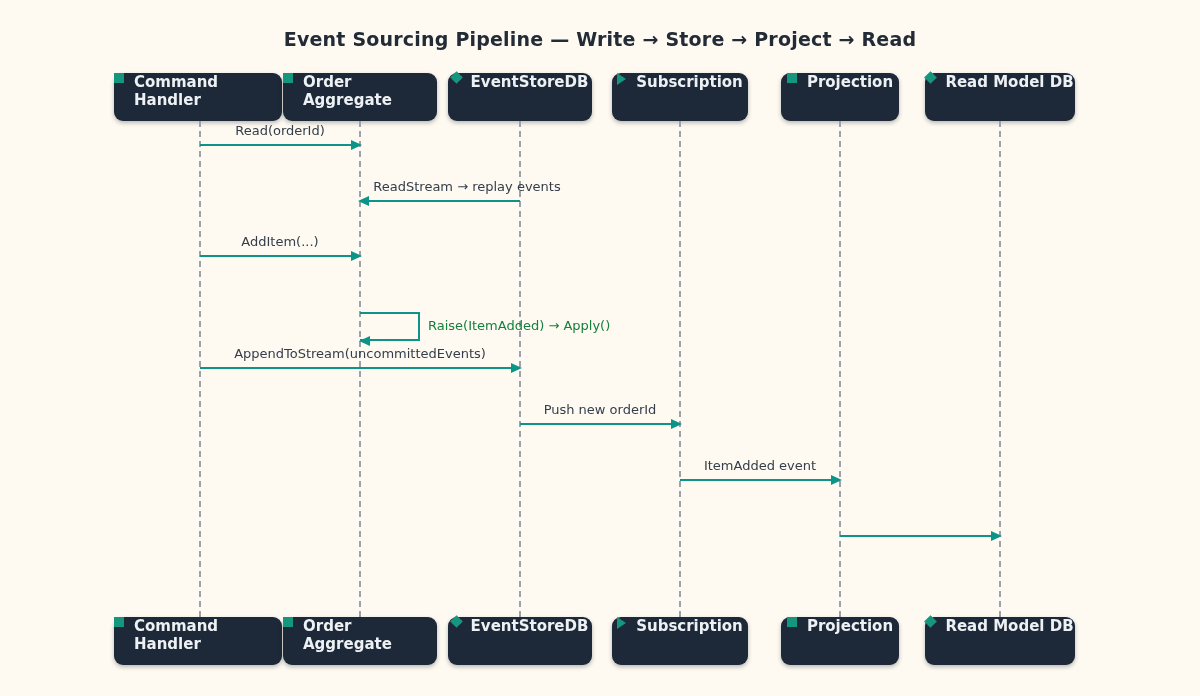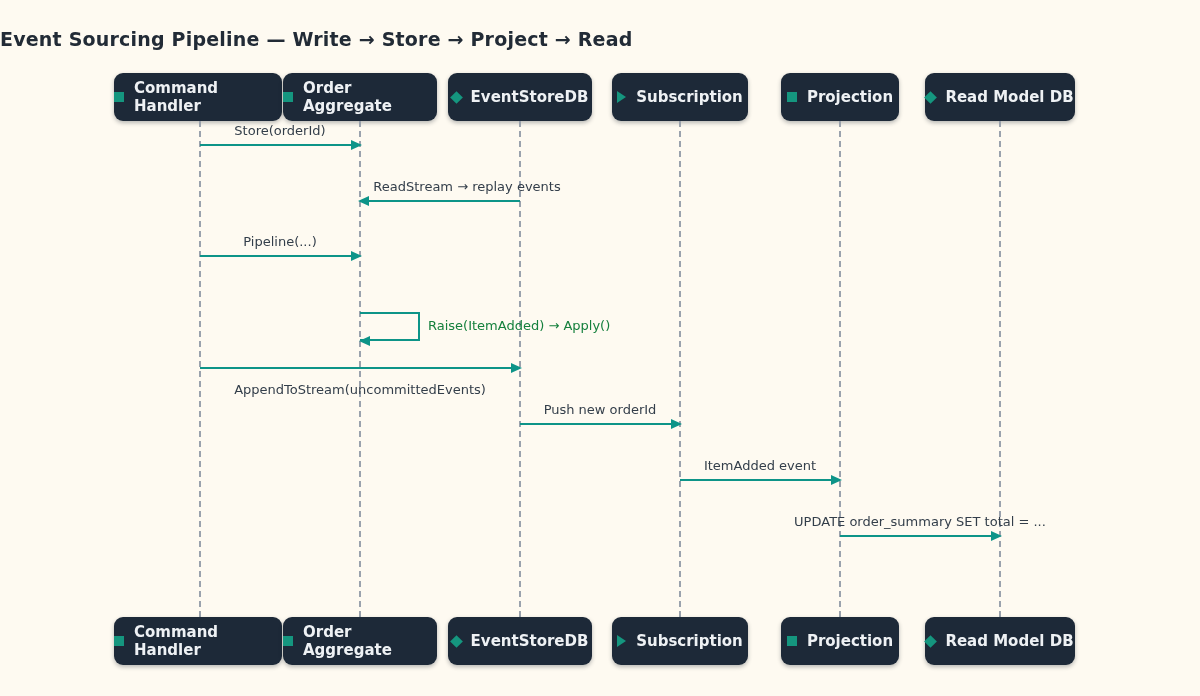--- a/index.html
+++ b/index.html
@@ -3,26 +3,26 @@
 <meta charset="utf-8">
 <style>
   html,body { margin:0; padding:0; }
   .stage {
     position:relative; width:1200px; height:696px;
     background:#fefaf1; overflow:hidden;
     font-family:"DejaVu Sans", sans-serif;
   }
   .title {
     position:absolute; top:28px; left:0; width:1200px;
-    font-weight:bold; font-size:19px;
+    text-align:center; font-weight:bold; font-size:19px;
     color:#222b36; letter-spacing:0.2px;
   }
   .actor {
     position:absolute; height:48px; background:#1d2938;
-    border-radius:9px; display:flex; align-items:center; justify-content:center;
+    border-radius:9px; display:flex; align-items:flex-start; justify-content:center;
     gap:10px; box-shadow:0 2px 4px rgba(20,30,40,0.30);
     color:#eef1f4; font-weight:bold; font-size:15px; box-sizing:border-box;
   }
   .ic-square   { width:10px; height:10px; background:#15967f; flex:0 0 auto; }
   .ic-diamond  { width:9px;  height:9px;  background:#15967f; transform:rotate(45deg); flex:0 0 auto; }
   .ic-triangle { width:0; height:0; border-top:6px solid transparent;
                  border-bottom:6px solid transparent; border-left:9px solid #15967f; flex:0 0 auto; }
   .lifeline {
     position:absolute; top:121px; height:496px; width:0;
     border-left:2px dashed #9aa2ad;
@@ -89,56 +89,55 @@
     <span>Read Model DB</span>
   </div>
 
   <div class="lifeline" style="left:199px;"></div>
   <div class="lifeline" style="left:359px;"></div>
   <div class="lifeline" style="left:519px;"></div>
   <div class="lifeline" style="left:679px;"></div>
   <div class="lifeline" style="left:839px;"></div>
   <div class="lifeline" style="left:999px;"></div>
 
-  <div class="mlabel" style="left:280px; top:123px;">Store(orderId)</div>
+  <div class="mlabel" style="left:280px; top:123px;">Read(orderId)</div>
   <div class="mline" style="left:200px; top:144px; width:160px;">
     <span class="head-r"></span>
   </div>
 
   <div class="mlabel" style="left:440px; top:179px;margin-left:27px;">ReadStream → replay events</div>
   <div class="mline" style="left:360px; top:200px; width:160px;">
     <span class="head-l"></span>
   </div>
 
-  <div class="mlabel" style="left:280px; top:234px;">Pipeline(...)</div>
+  <div class="mlabel" style="left:280px; top:234px;">AddItem(...)</div>
   <div class="mline" style="left:200px; top:255px; width:160px;">
     <span class="head-r"></span>
   </div>
 
   <div class="selfloop">
     <span class="selfhead"></span>
   </div>
   <div class="selflabel">Raise(ItemAdded) → Apply()</div>
 
-  <div class="mlabel" style="left:360px; top:346px;margin-top:36px;">AppendToStream(uncommittedEvents)</div>
+  <div class="mlabel" style="left:360px; top:346px;">AppendToStream(uncommittedEvents)</div>
   <div class="mline" style="left:200px; top:367px; width:320px;">
     <span class="head-r"></span>
   </div>
 
   <div class="mlabel" style="left:600px; top:402px;">Push new orderId</div>
   <div class="mline" style="left:520px; top:423px; width:160px;">
     <span class="head-r"></span>
   </div>
 
   <div class="mlabel" style="left:760px; top:458px;">ItemAdded event</div>
   <div class="mline" style="left:680px; top:479px; width:160px;">
     <span class="head-r"></span>
   </div>
 
-  <div class="mlabel" style="left:920px; top:514px;">UPDATE order_summary SET total = ...</div>
   <div class="mline" style="left:840px; top:535px; width:160px;">
     <span class="head-r"></span>
   </div>
 
   <div class="actor" style="left:114px; top:617px; width:168px;">
     <span class="ic-square"></span>
     <span>Command Handler</span>
   </div>
   <div class="actor" style="left:283px; top:617px; width:154px;">
     <span class="ic-square"></span>

